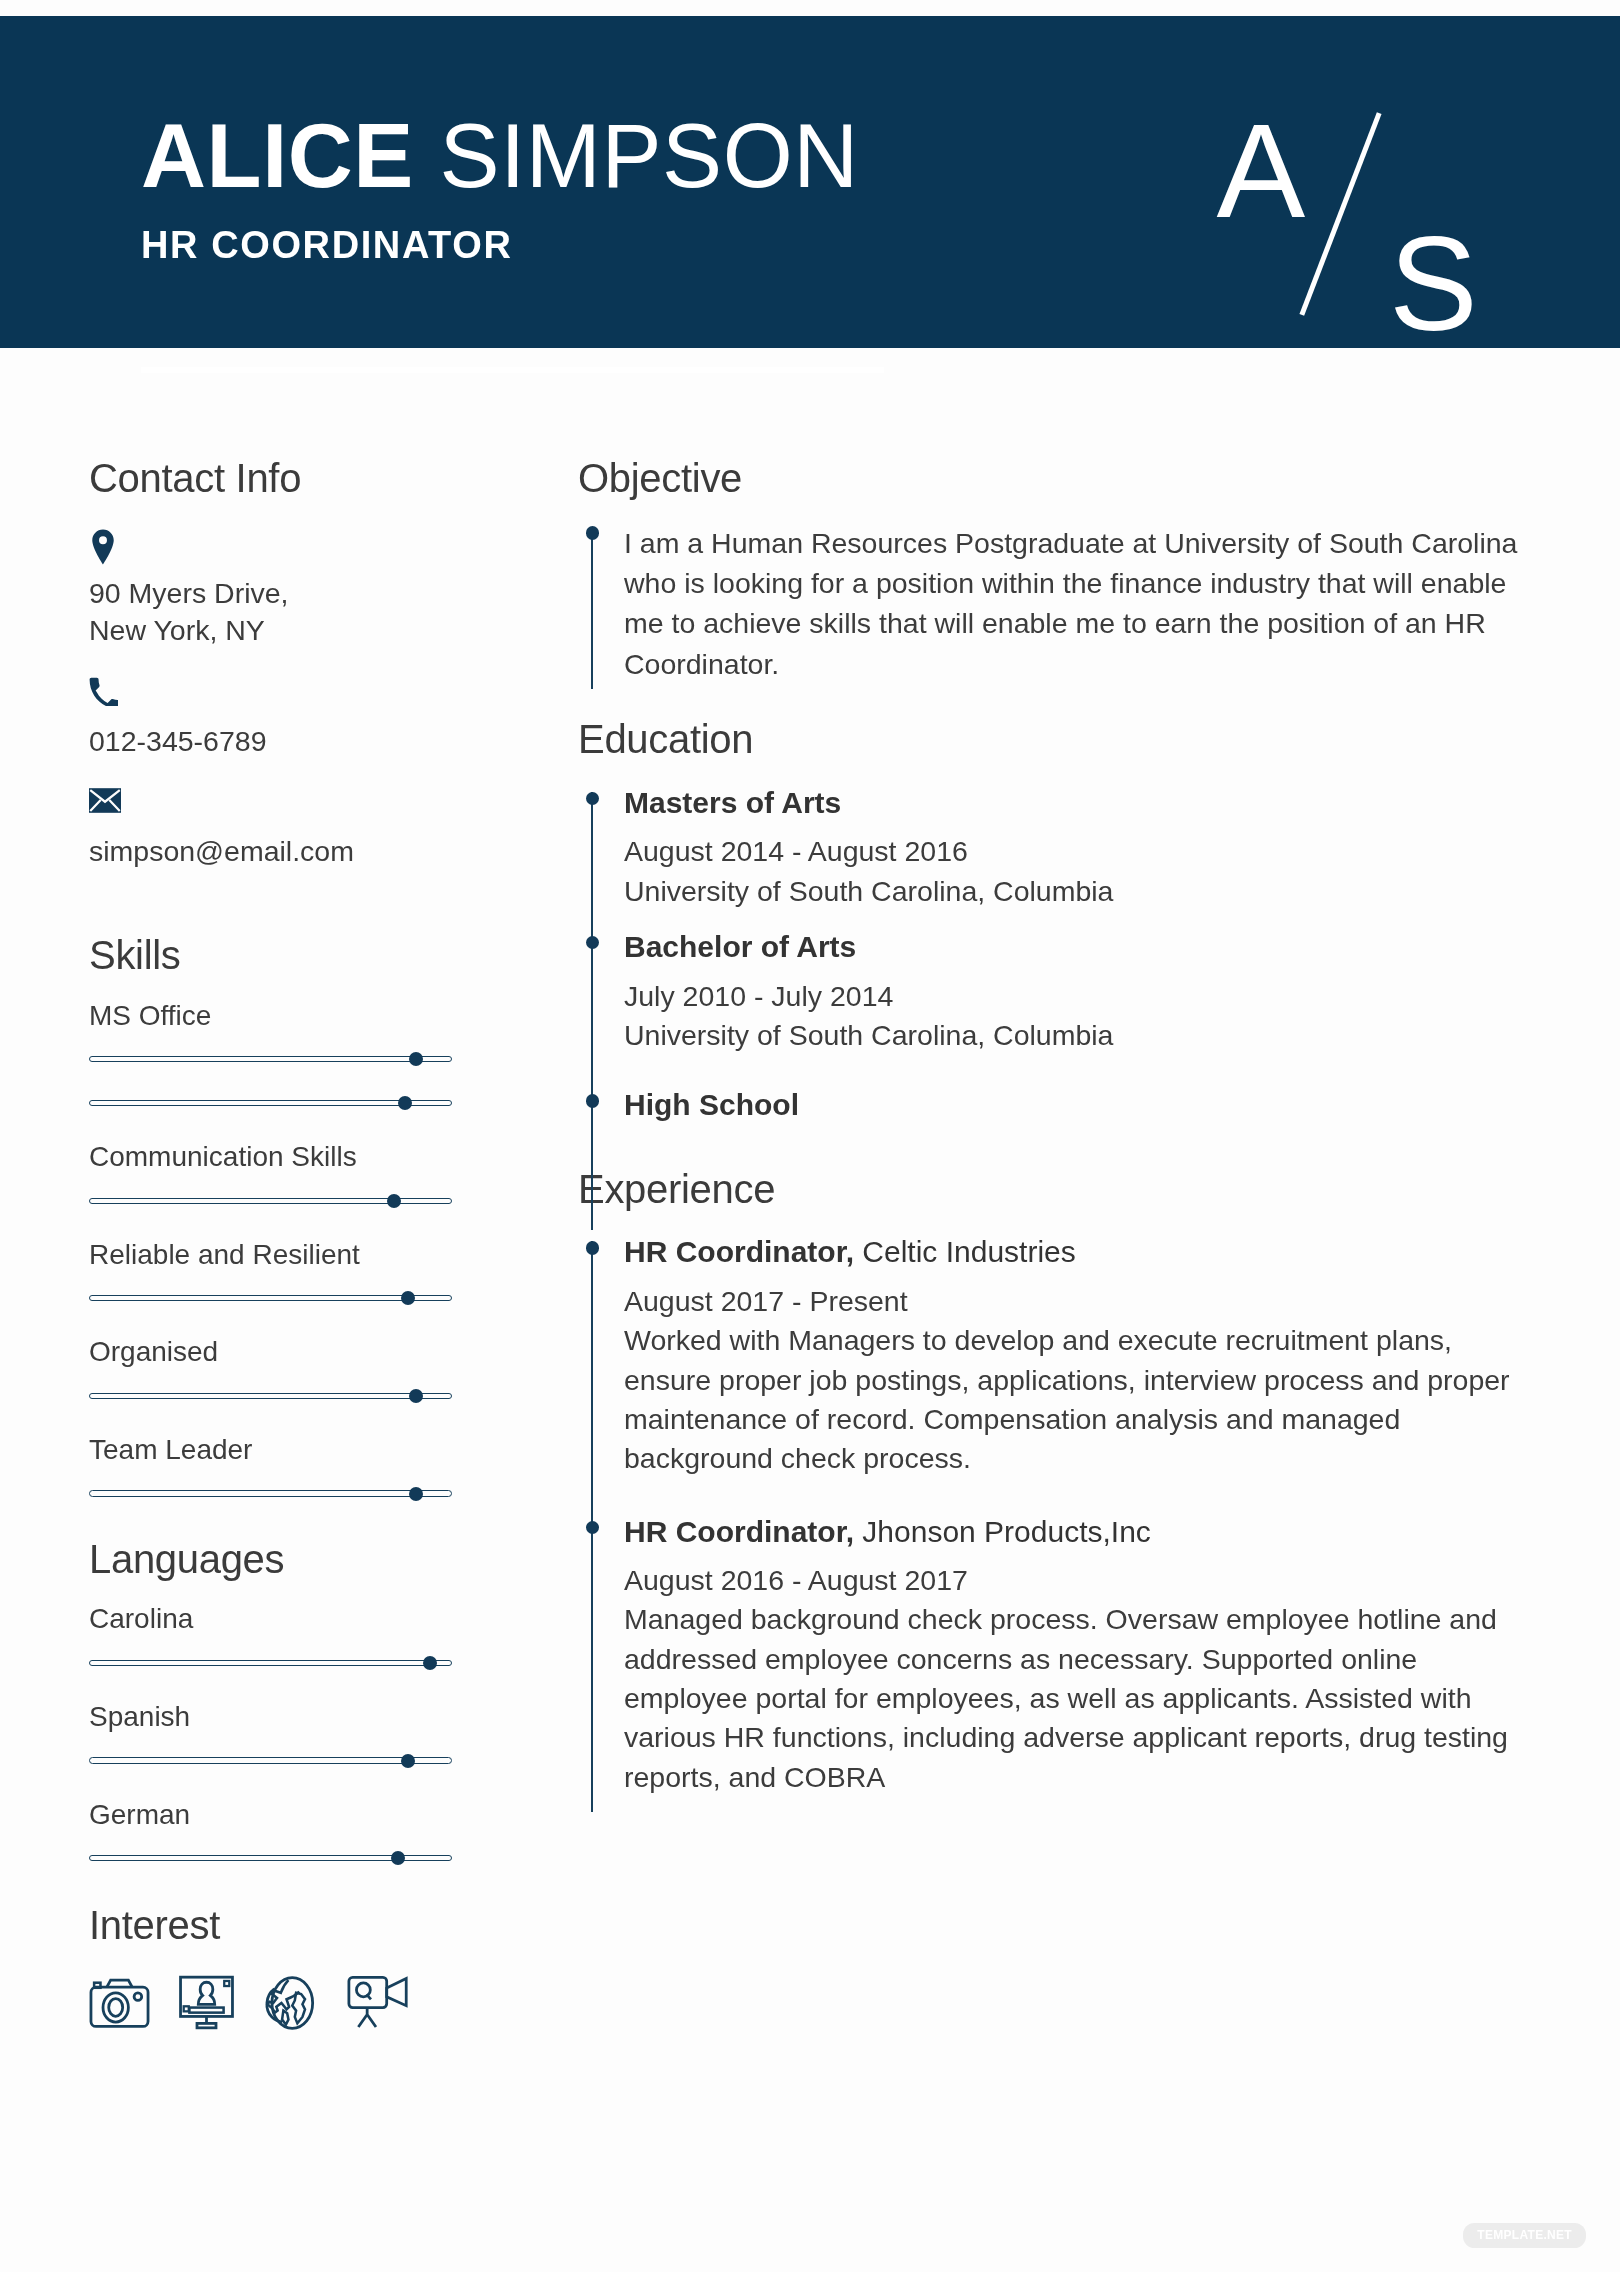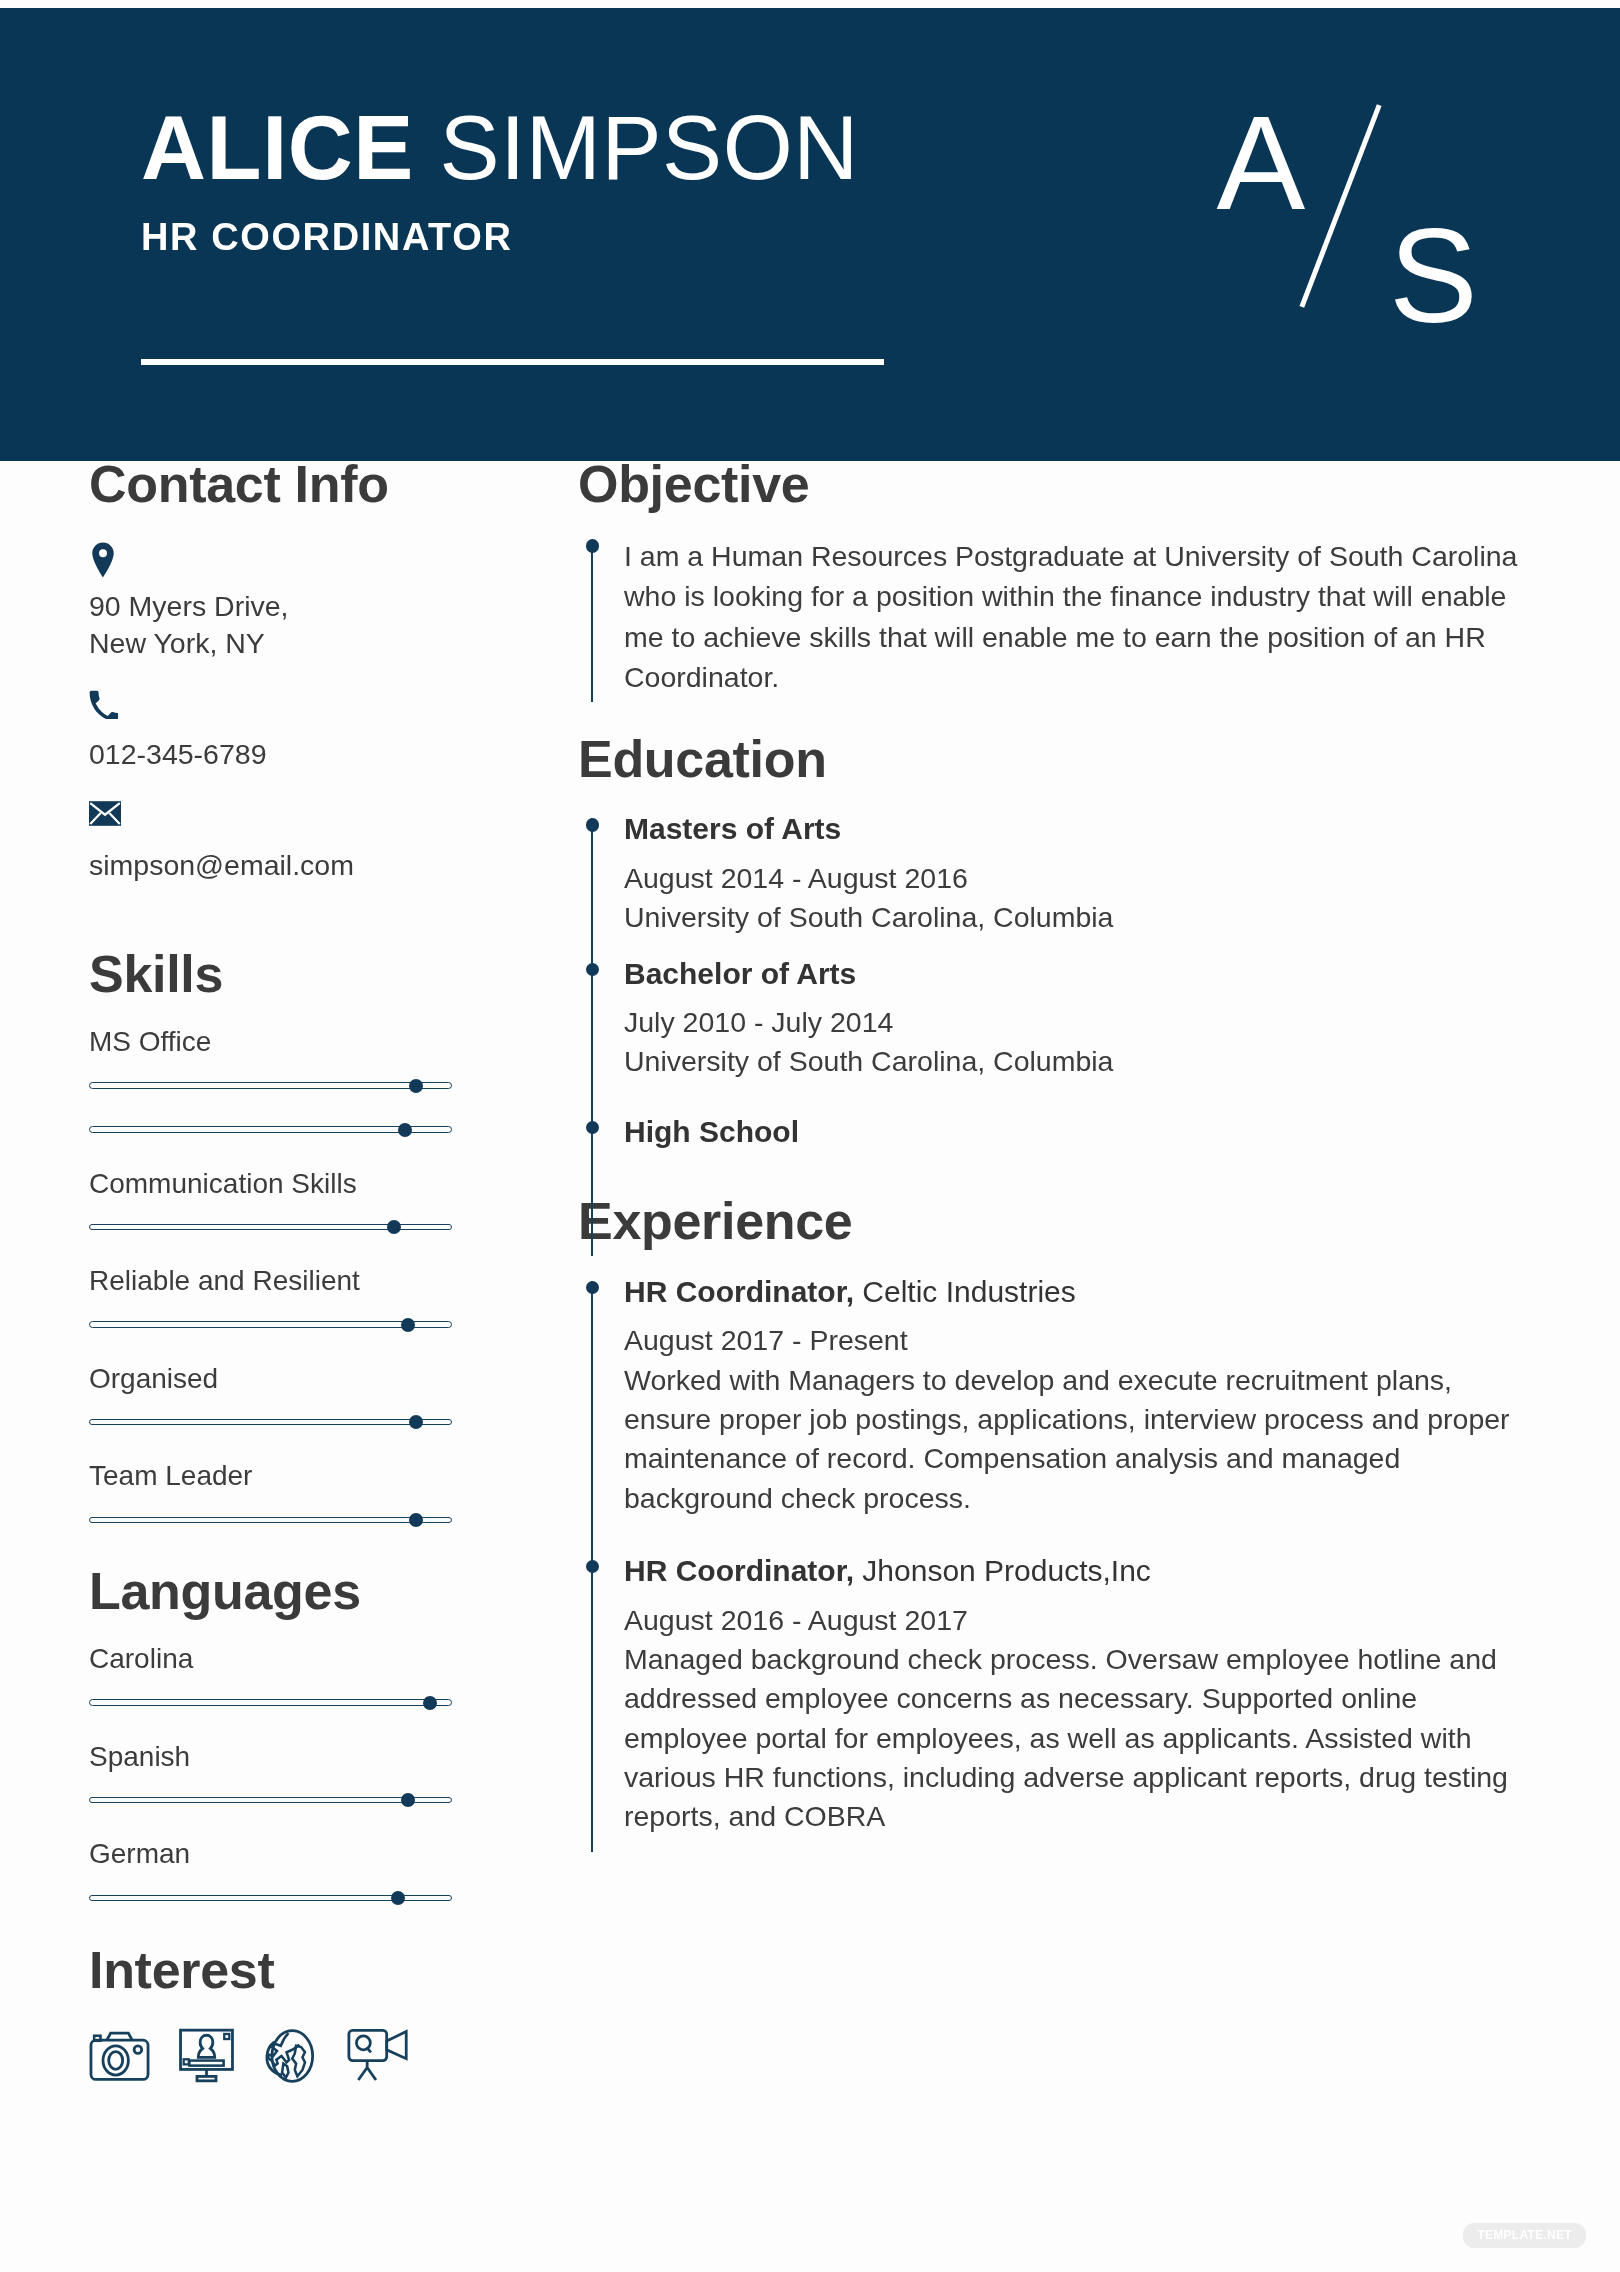--- a/index.html
+++ b/index.html
@@ -7,21 +7,21 @@
   body {
     background:#fdfdfd;
     font-family:"Liberation Sans", sans-serif;
     color:#3a3a3a;
     -webkit-font-smoothing:antialiased;
   }
   .page { position:relative; width:1621px; height:2273px; overflow:hidden; background:#fdfdfd; }
 
   
   .header {
-    position:absolute; left:0; top:8px; width:1621px; height:453px;
+    position:absolute; left:0; top:16px; width:1621px; height:332px;
     background:#0a3655;
   }
   .name-block { position:absolute; left:141px; top:95px; }
   .name {
     font-size:90px; line-height:1.0; color:#ffffff;
     font-weight:300; letter-spacing:0.6px; white-space:nowrap;
     font-stretch:condensed;
   }
   .name .first { font-weight:700; }
   .name .last { font-weight:300; }
@@ -49,21 +49,21 @@
     width:5px; height:216px; background:#ffffff;
     transform:rotate(21deg); transform-origin:center;
   }
 
   
   .cols { position:absolute; left:0; top:427px; width:1621px; height:1846px; }
   .left-col { position:absolute; left:89px; top:28.5px; width:457px; }
   .right-col { position:absolute; left:578px; top:28.5px; width:964px; }
 
   h2.section {
-    font-size:52px; font-weight:700; color:#3b3b3b;
+    font-size:40px; font-weight:400; color:#3b3b3b;
     letter-spacing:-0.3px; line-height:1.1;
   }
 
   
   .contact-list { margin-top:27px; }
   .contact-row { display:flex; align-items:flex-start; margin-bottom:25px;flex-direction:column; }
   .c-icon {
     width:48px; flex:0 0 48px; display:flex; justify-content:flex-start;
     align-items:flex-start; padding-top:2.5px;
   }

